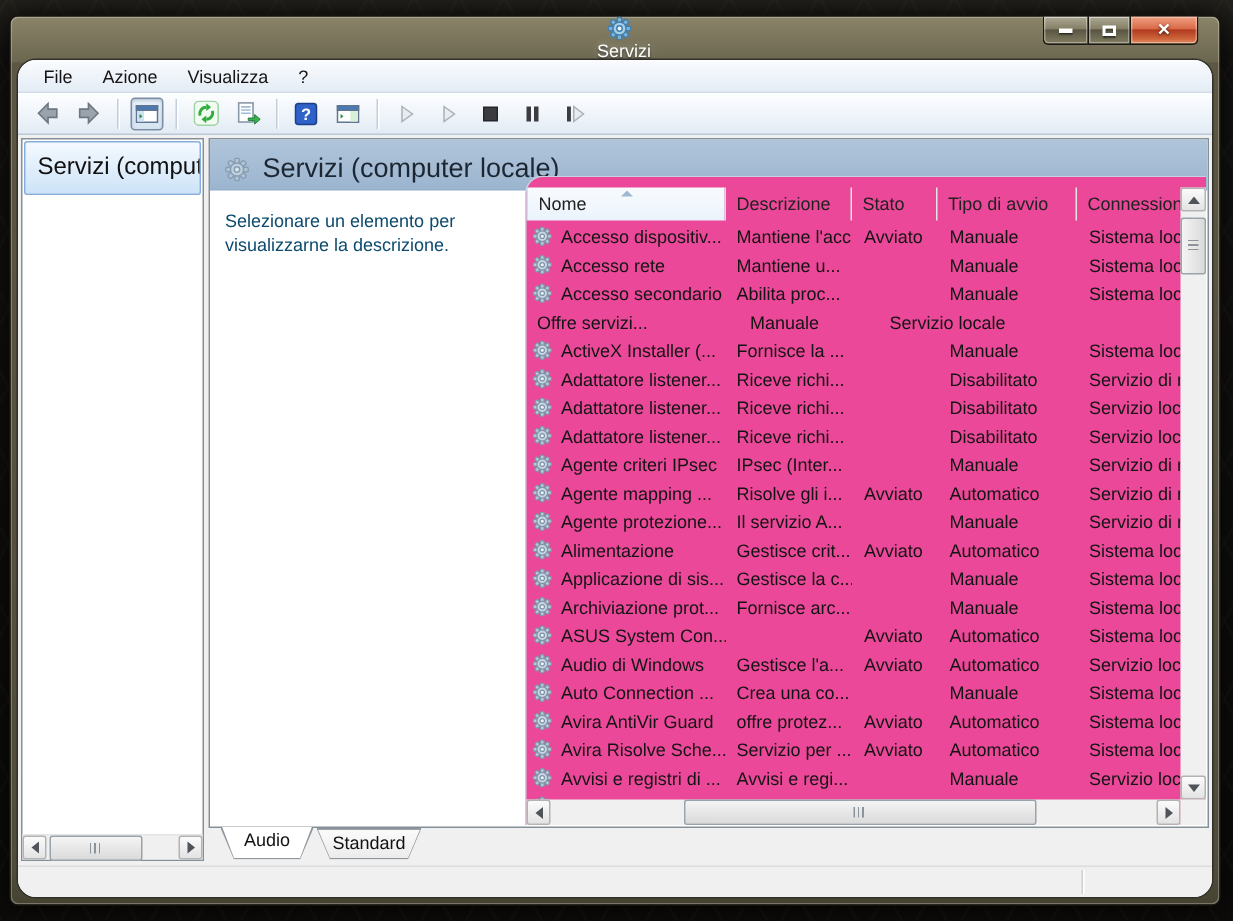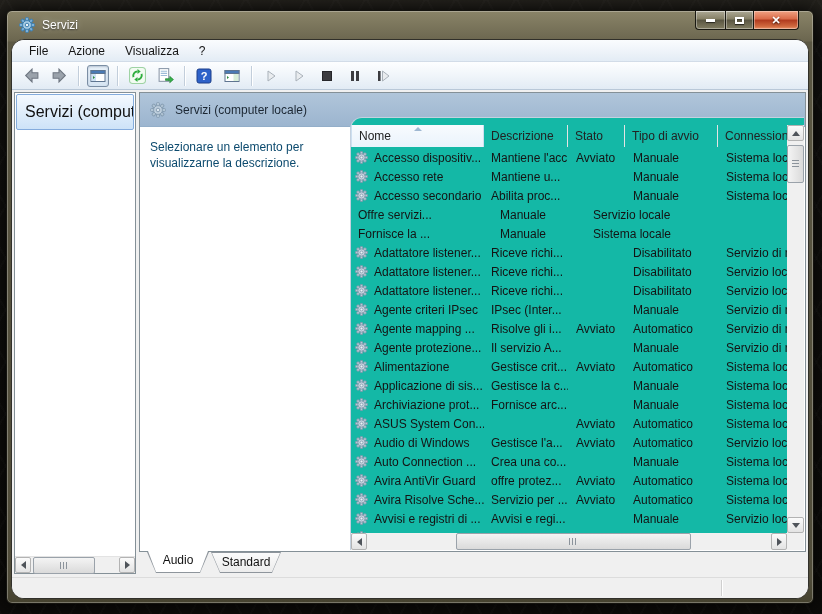--- a/index.html
+++ b/index.html
@@ -13,21 +13,21 @@
     position:relative; overflow:hidden;
   }
 
   
   .window {
     position:absolute; left:6px; top:10px; width:808px; height:594px;
     border:1px solid #14130e; border-radius:6px;
     background:linear-gradient(#8a8468, #6b664f 30px, #5b5743 31px, #504c3a 96%, #45422f);
     box-shadow:inset 0 0 0 1px rgba(255,255,255,0.28), 0 0 18px rgba(0,0,0,0.85);
   }
-  .titlebar { position:absolute; left:0; top:0; right:0; height:28px; display:flex; align-items:center; padding-left:12px; }
+  .titlebar { position:absolute; left:0; top:0; right:0; height:28px; display:flex; align-items:center; padding-left:12px;flex-direction:column; }
   .titlebar .app-icon { width:16px; height:16px; margin-right:7px; flex:none; }
   .title-text { color:#ffffff; font-size:12px; text-shadow:0 0 6px rgba(255,255,255,0.45), 0 1px 2px rgba(0,0,0,0.7); }
 
   .caption-group { position:absolute; top:0; right:14px; display:flex; }
   .cap-btn {
     height:19px; border:1px solid #1a1912; border-top:none;
     background:linear-gradient(rgba(255,255,255,0.30), rgba(140,135,110,0.30) 45%, rgba(40,38,28,0.45) 50%, rgba(150,145,115,0.35));
     display:flex; align-items:center; justify-content:center;
     box-shadow:inset 0 0 0 1px rgba(255,255,255,0.35);
   }
@@ -81,26 +81,26 @@
   .main-panel {
     position:absolute; left:127px; right:2px; top:52px; bottom:46px;
     background:#ffffff; border:1px solid #849097; overflow:hidden;
   }
   .blue-strip {
     position:absolute; left:0; right:0; top:0; height:34px;
     background:linear-gradient(#b0c5da, #9cb5cf);
     border-bottom:1px solid #93aec9;
   }
   .strip-inner { display:flex; align-items:center; gap:9px; padding:9px 0 0 10px; }
-  .strip-title { font-size:12px; color:#1c2733; }
+  .strip-title { font-size:18px; color:#1c2733; }
   .desc-hint { position:absolute; left:10px; top:46px; width:200px; font-size:12px; color:#0c4a6e; line-height:16px; }
 
   .list-panel {
     position:absolute; left:210px; top:24px; right:1px; bottom:1px;
-    background:#14b8a6; border-top:1px solid #c4d1df; border-left:1px solid #c4d1df;
+    background:#ec4899; border-top:1px solid #c4d1df; border-left:1px solid #c4d1df;
     border-top-left-radius:12px;
   }
 
   .list-head { position:absolute; left:0; right:17px; top:7px; height:22px; display:flex; font-size:12px; color:#222; }
   .hcell { border-right:1px solid #e4e4e4; display:flex; align-items:center; padding-left:7px; position:relative; white-space:nowrap; overflow:hidden; flex:none; }
   .hcell.sorted { background:linear-gradient(#f8fbfe,#eaf3fc); border-left:1px solid #cddff0; border-right:1px solid #cddff0; }
   .sort-arrow { position:absolute; top:2px; left:50%; margin-left:-4px; width:0; height:0;
     border-left:4px solid transparent; border-right:4px solid transparent; border-bottom:4px solid #9fb8d2; }
 
   .col-name  { width:133px; }
@@ -386,20 +386,26 @@
     <div class="cell col-avvio v-avvio">Manuale</div>
     <div class="cell col-conn v-conn">Sistema locale</div>
   </div>
             <div class="srow">
     <div class="cell col-desc v-desc">Offre servizi...</div>
     <div class="cell col-stato v-stato"></div>
     <div class="cell col-avvio v-avvio">Manuale</div>
     <div class="cell col-conn v-conn">Servizio locale</div>
   </div>
             <div class="srow">
+    <div class="ncell col-name">
+      <svg width="13" height="13" viewBox="0 0 16 16">
+                  <use href="#gear-sym"></use>
+                </svg>
+      <span class="v-name">ActiveX Installer (...</span>
+    </div>
     <div class="cell col-desc v-desc">Fornisce la ...</div>
     <div class="cell col-stato v-stato"></div>
     <div class="cell col-avvio v-avvio">Manuale</div>
     <div class="cell col-conn v-conn">Sistema locale</div>
   </div>
             <div class="srow">
     <div class="ncell col-name">
       <svg width="13" height="13" viewBox="0 0 16 16">
                   <use href="#gear-sym"></use>
                 </svg>

